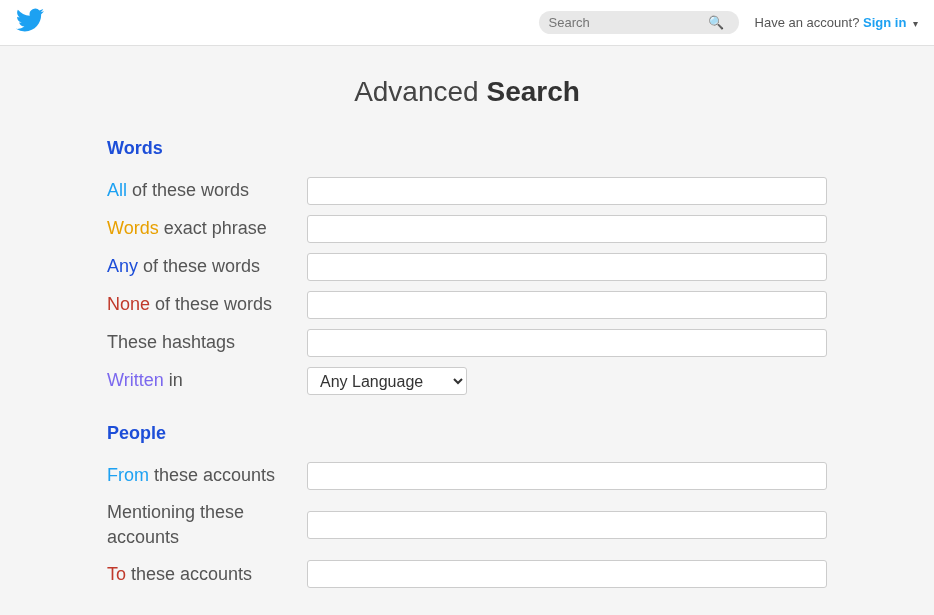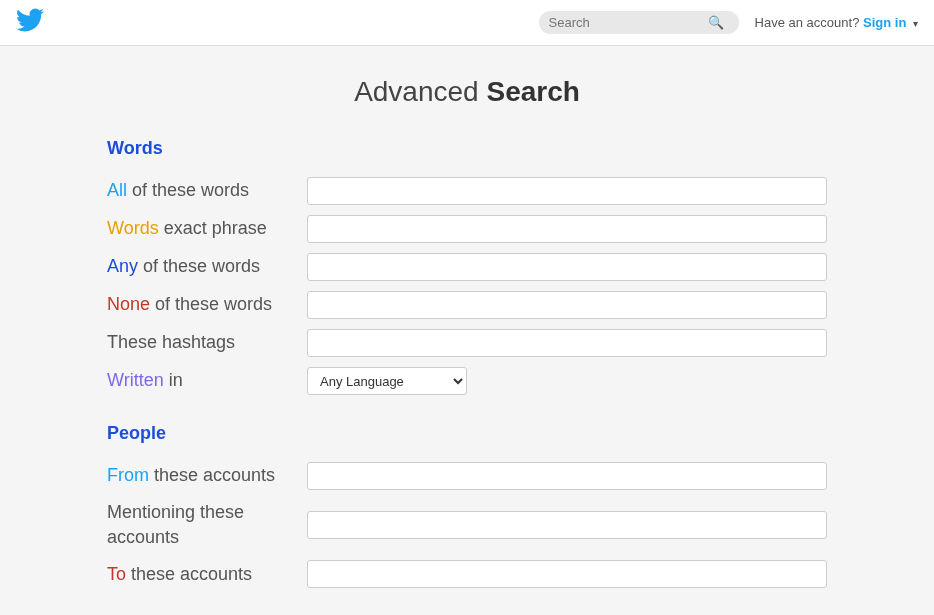--- a/index.html
+++ b/index.html
@@ -138,21 +138,21 @@
       color: #333;
     }
 
     
     .lang-select {
       height: 28px;
       border: 1px solid #ccc;
       border-radius: 3px;
       background: #fff;
       padding: 0 24px 0 8px;
-      font-size: 13px;
+      font-size: 16px;
       outline: none;
       color: #333;
       appearance: auto;
       width: 160px;
     }
 
     
     .twitter-bird {
       width: 28px;
       height: 24px;

